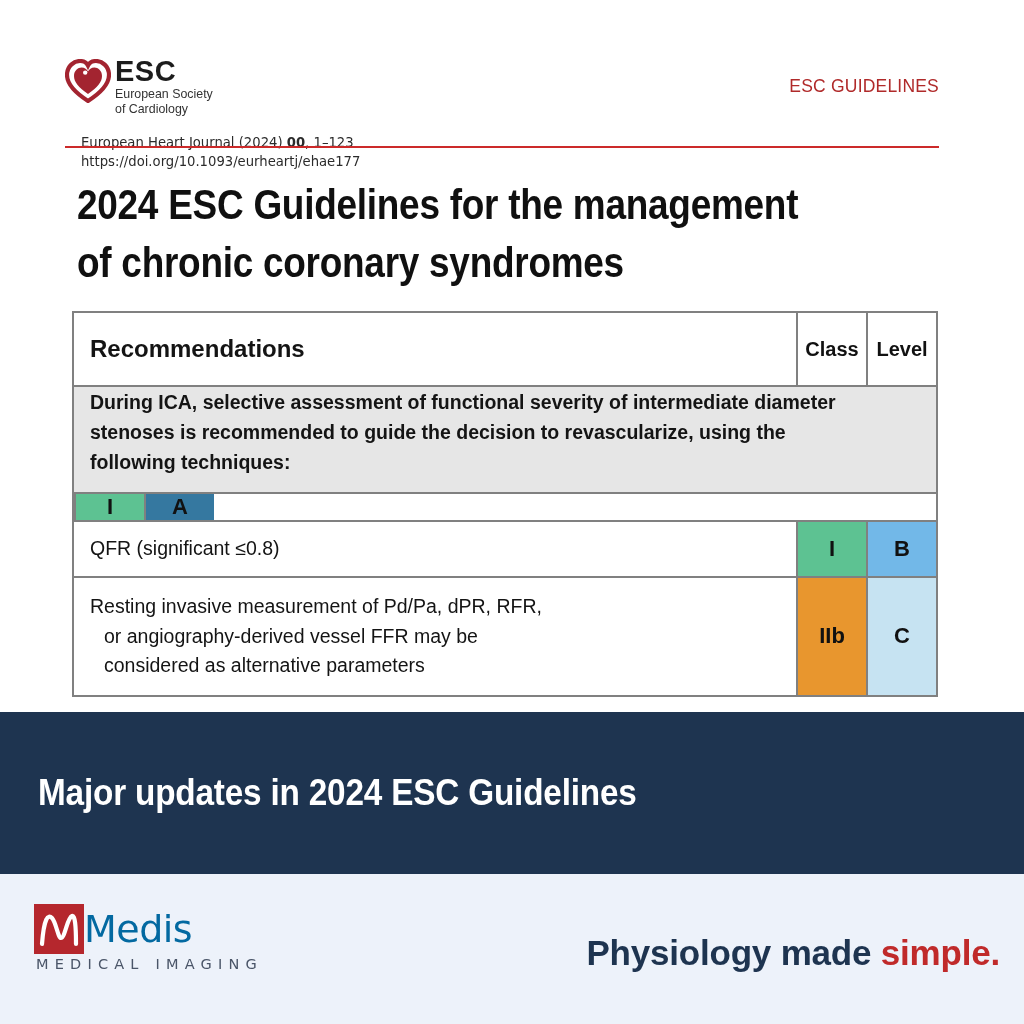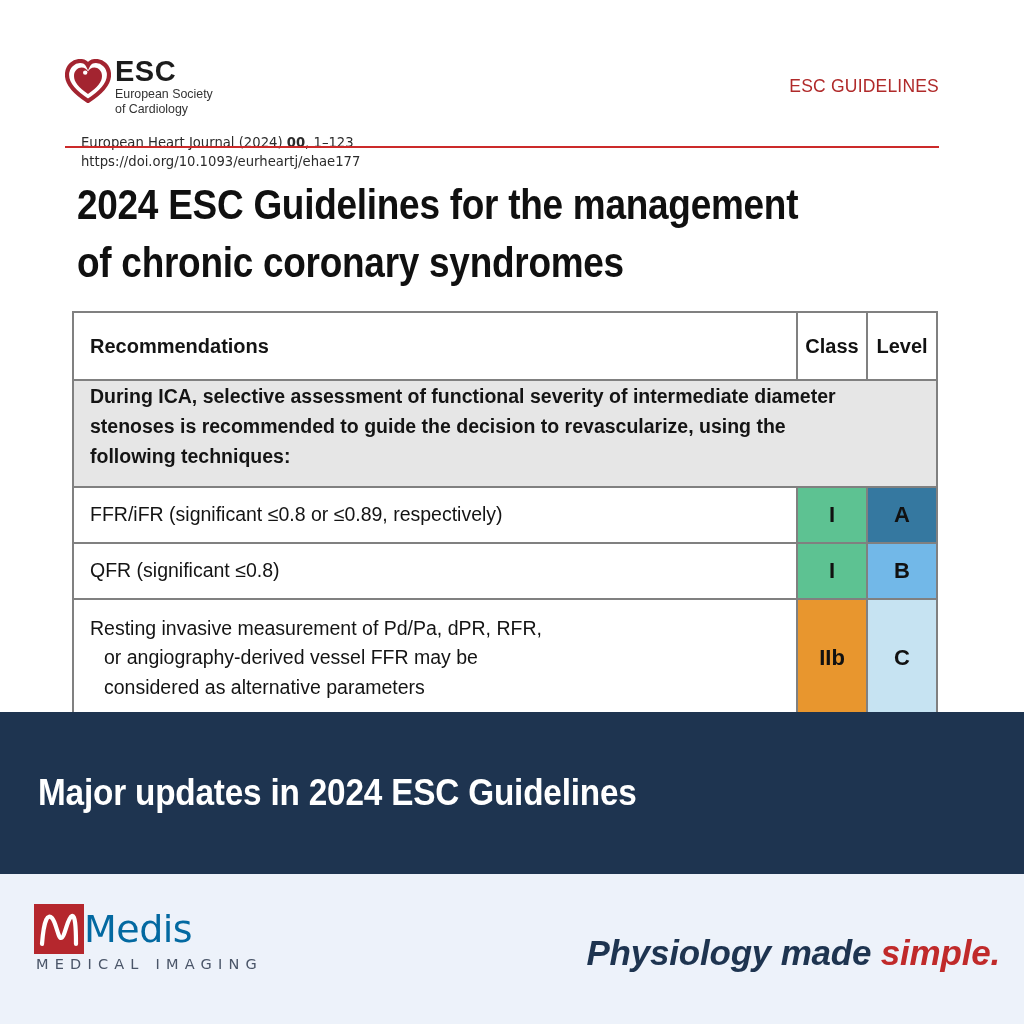--- a/index.html
+++ b/index.html
@@ -158,21 +158,21 @@
     font-family: "Liberation Sans Narrow", "Liberation Sans", sans-serif;
     font-size: 22px;
     font-weight: bold;
     color: #111111;
     border-left: 2px solid #808080;
   }
 
   
   .rec-row.header .cell-rec {
     font-weight: bold;
-    font-size: 20px;
+    font-size: 24px;
     padding-top: 18px;
     padding-bottom: 18px;
   }
   .rec-row.header .cell-badge {
     font-weight: bold;
     font-size: 20px;
     background: #ffffff;
   }
 
   
@@ -263,21 +263,20 @@
   .tagline {
     position: absolute;
     right: 24px;
     top: 59px;
     font-family: "Liberation Sans Narrow", "Liberation Sans", sans-serif;
     font-size: 35px;
     font-weight: bold;
     color: #1e3450;
     white-space: nowrap;
     letter-spacing: -0.2px;
-    font-style: italic;
   }
   .tagline .accent { color: #c02a2a; }
 </style>
 </head>
 <body>
 
 <div class="page">
 
   <div class="top-section">
 
@@ -323,23 +322,20 @@
 
       <div class="rec-row intro">
         <div class="cell-rec">
           <span class="rline">During ICA, selective assessment of functional severity of intermediate diameter</span>
           <span class="rline">stenoses is recommended to guide the decision to revascularize, using the</span>
           <span class="rline">following techniques:</span>
         </div>
       </div>
 
       <div class="rec-row data">
-        <div class="cell-rec">
-          <span class="rline">FFR/iFR (significant ≤0.8 or ≤0.89, respectively)</span>
-        </div>
         <div class="cell-badge" style="background: rgb(93, 194, 146);">I</div>
         <div class="cell-badge" style="background: rgb(53, 120, 160);">A</div>
       </div>
 
       <div class="rec-row data">
         <div class="cell-rec">
           <span class="rline">QFR (significant ≤0.8)</span>
         </div>
         <div class="cell-badge" style="background: rgb(93, 194, 146);">I</div>
         <div class="cell-badge" style="background: rgb(114, 184, 232);">B</div>

